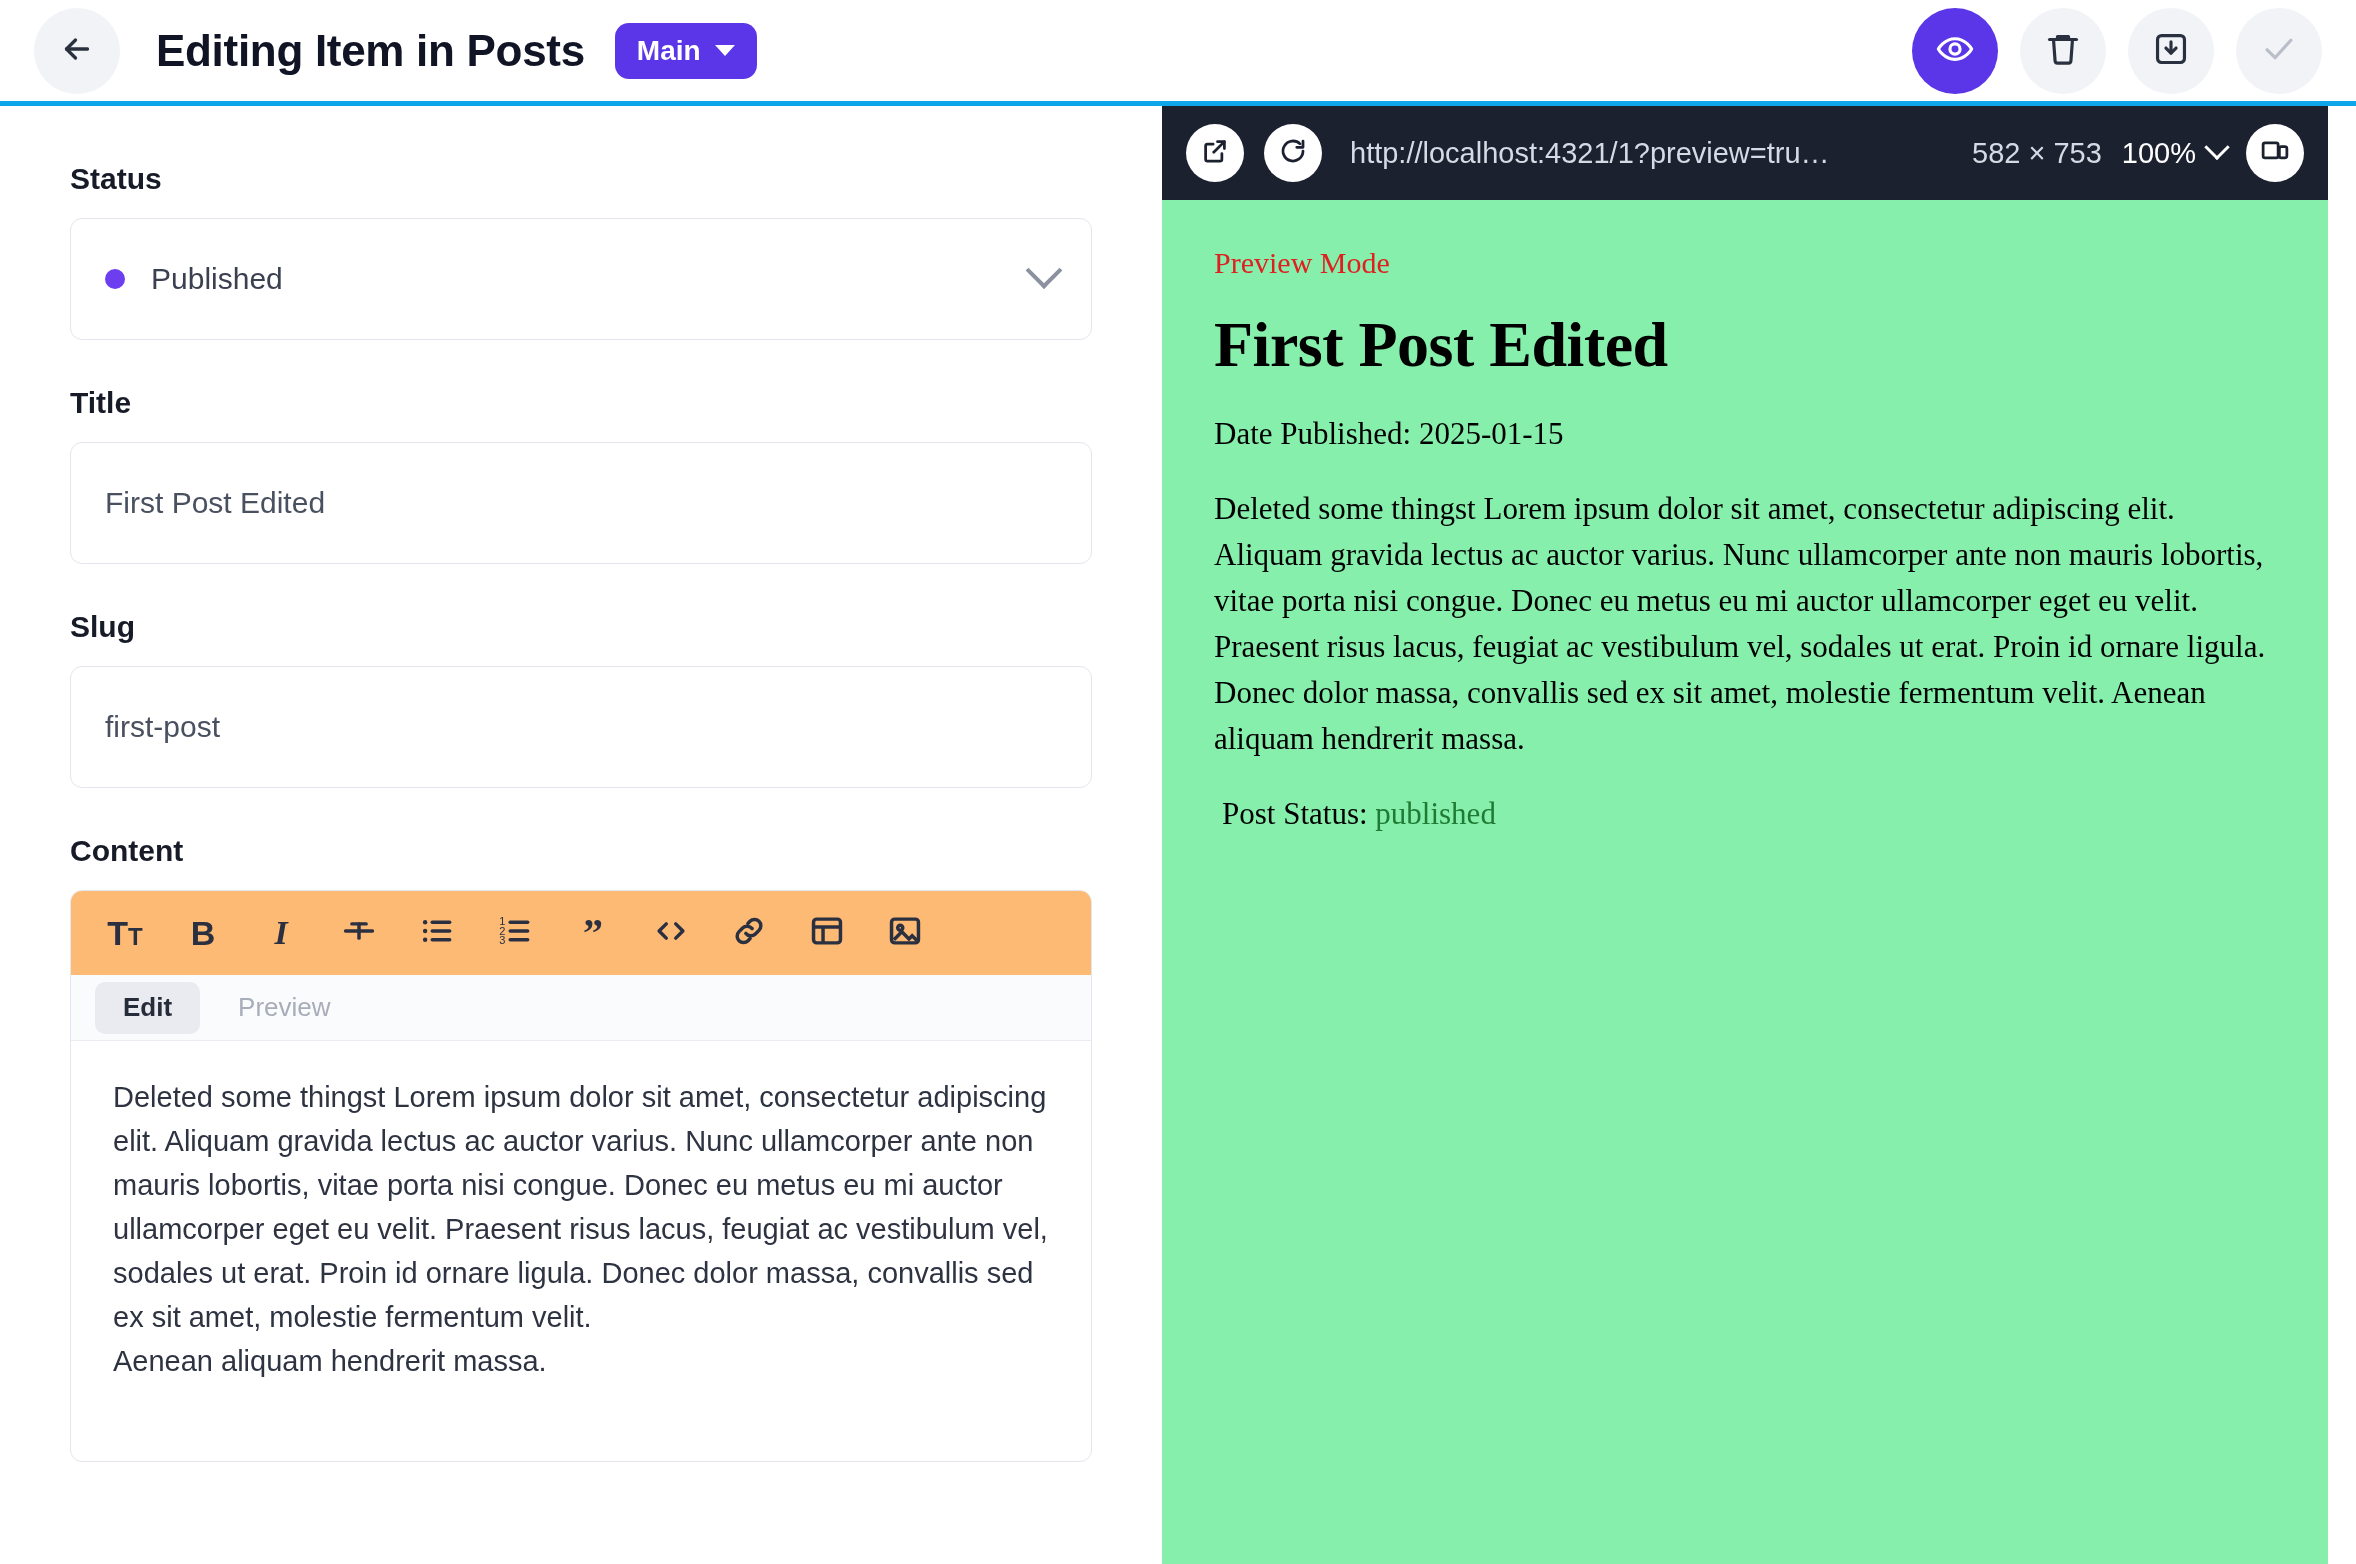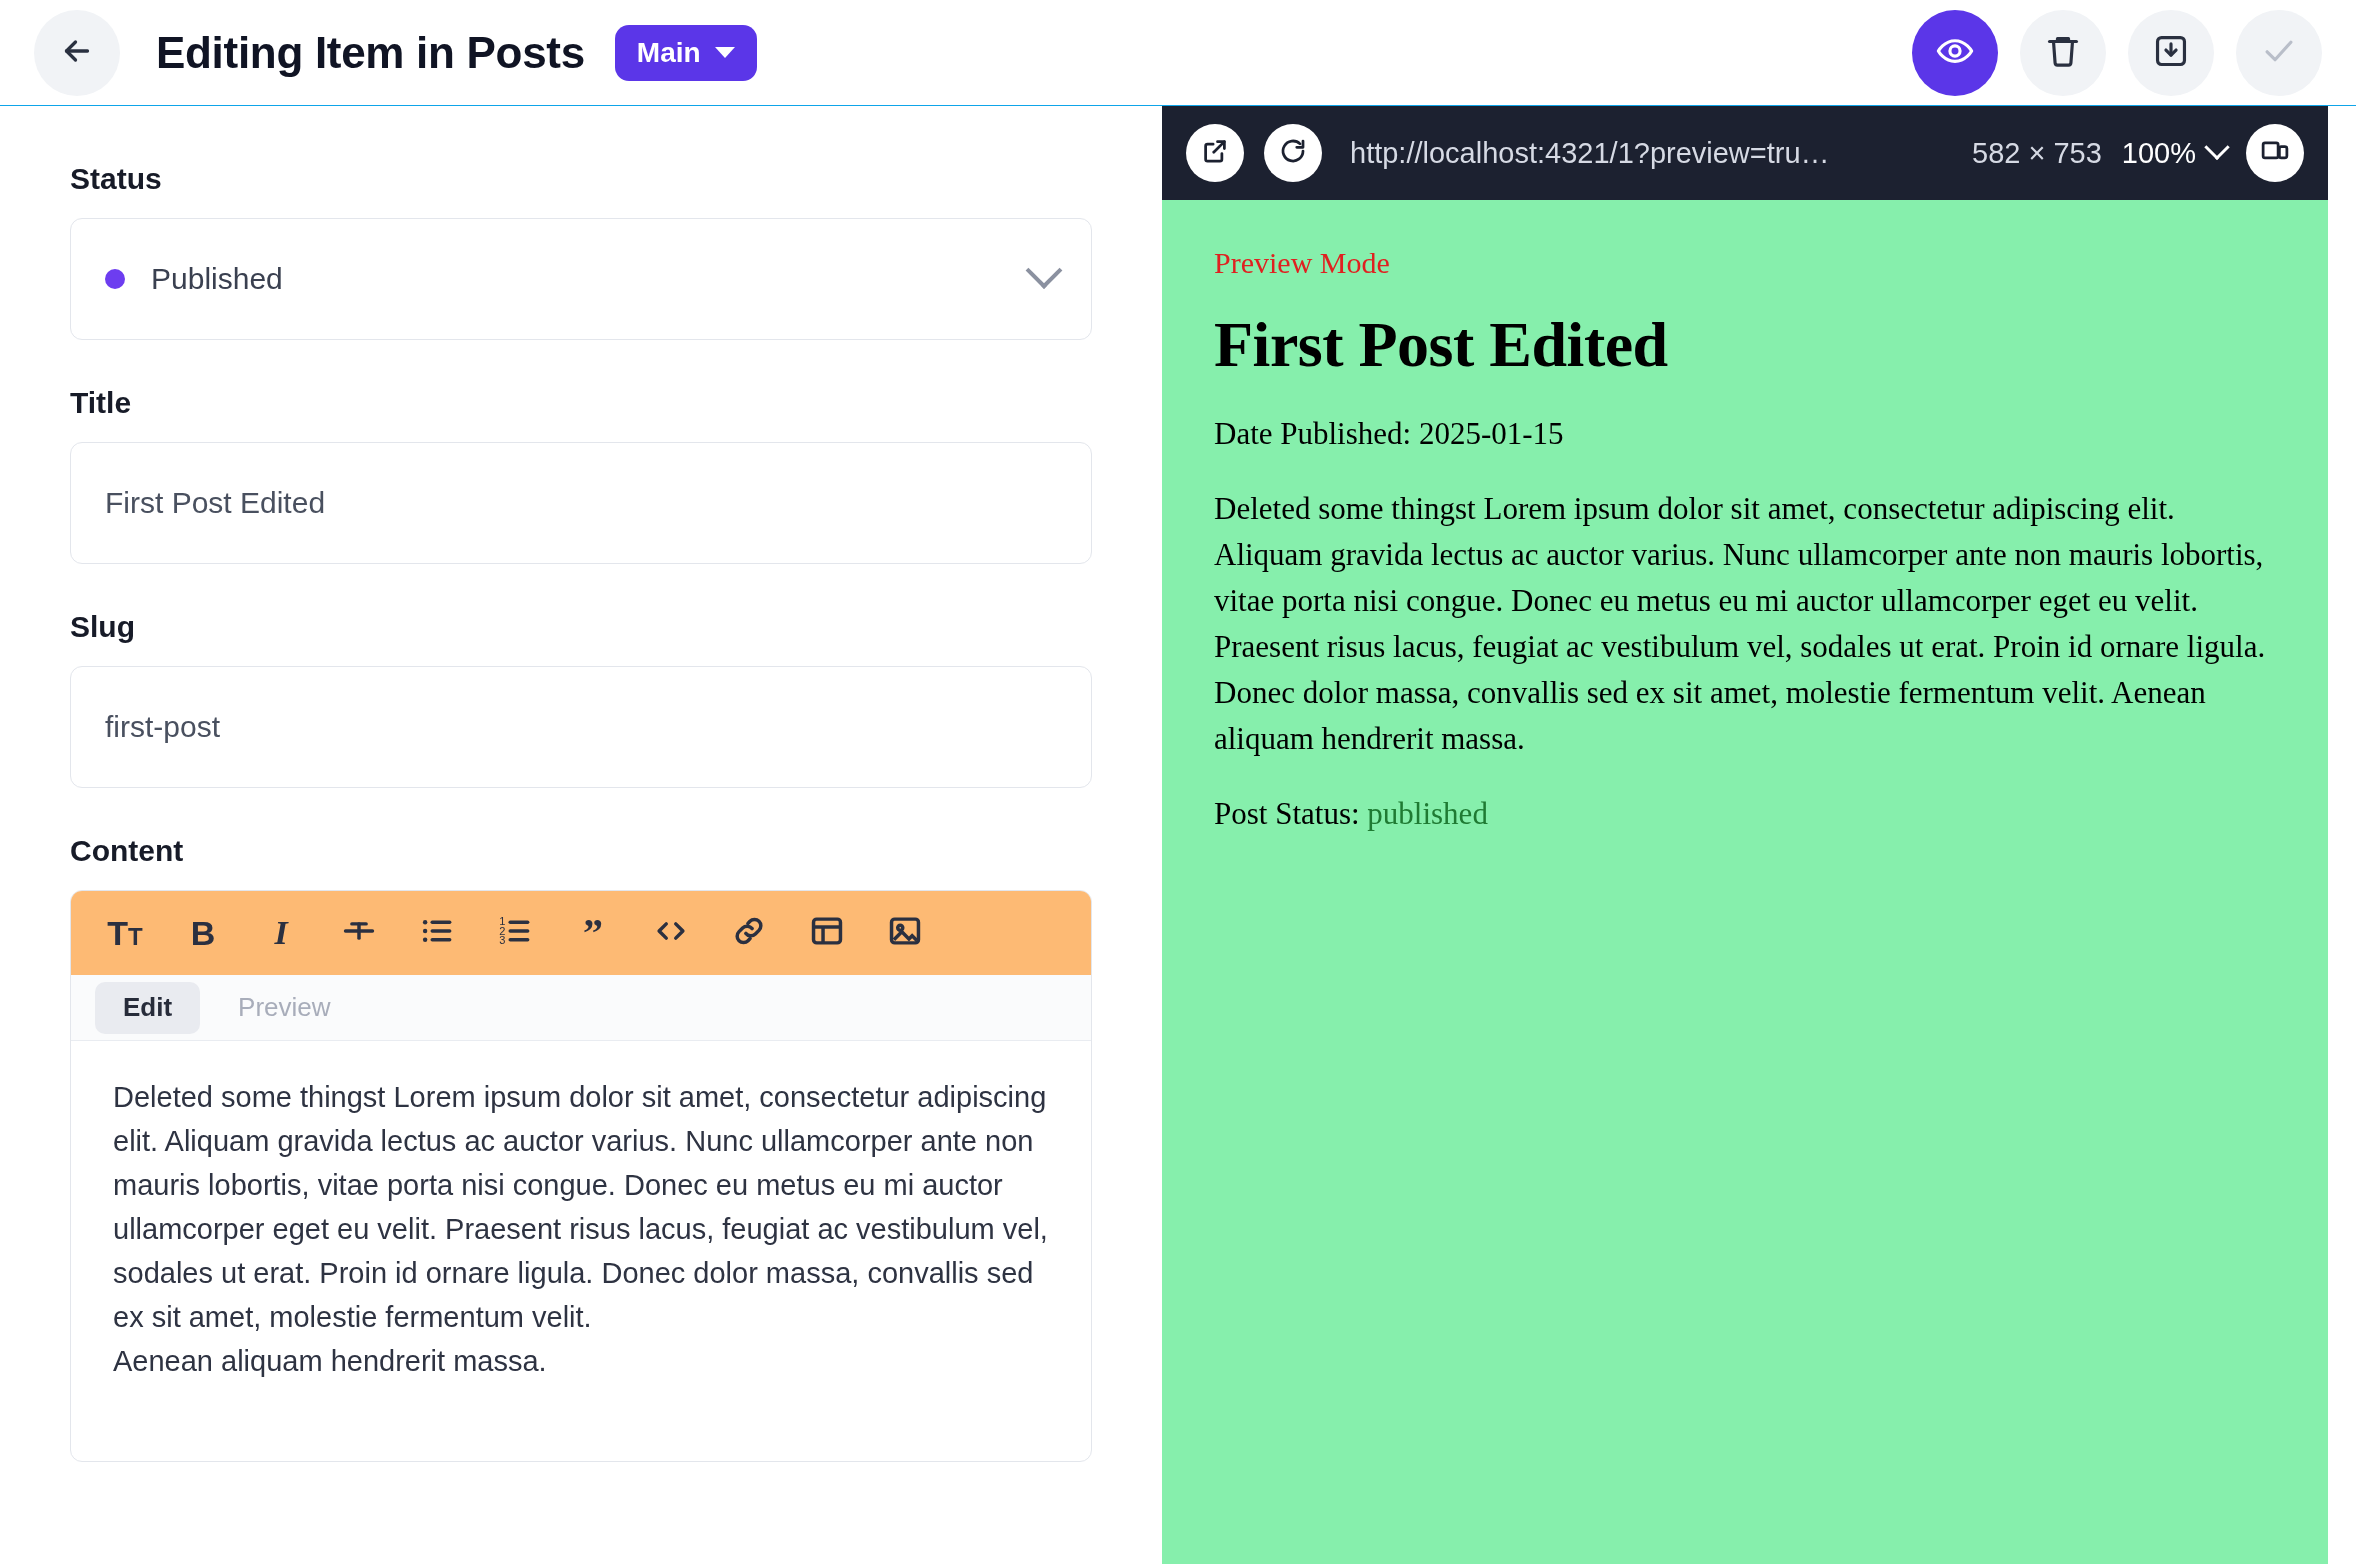--- a/index.html
+++ b/index.html
@@ -17,21 +17,21 @@
     background: #ffffff;
   }
 
   
   .topbar {
     position: absolute;
     top: 0; left: 0;
     width: 2356px;
     height: 106px;
     background: #ffffff;
-    border-bottom: 1px solid #0ea5e9;
+    border-bottom: 5px solid #0ea5e9;
     display: flex;
     align-items: center;
     padding: 0 34px 0 34px;
   }
   .back-btn {
     width: 86px; height: 86px;
     border-radius: 50%;
     background: #f1f3f6;
     display: flex; align-items: center; justify-content: center;
     cursor: pointer;
@@ -278,21 +278,21 @@
     font-family: "Liberation Serif", serif;
     font-size: 31px;
     line-height: 46px;
     color: #000000;
     margin: 0 0 34px 0;
   }
   .pv-status {
     font-family: "Liberation Serif", serif;
     font-size: 31px;
     color: #000000;
-    margin: 0;
+    margin: 8px;
   }
   .pv-status .val { color: #1f7a33; }
 </style>
 </head>
 <body>
 
 <div class="app">
 
   <div class="topbar">
     <div class="back-btn">

